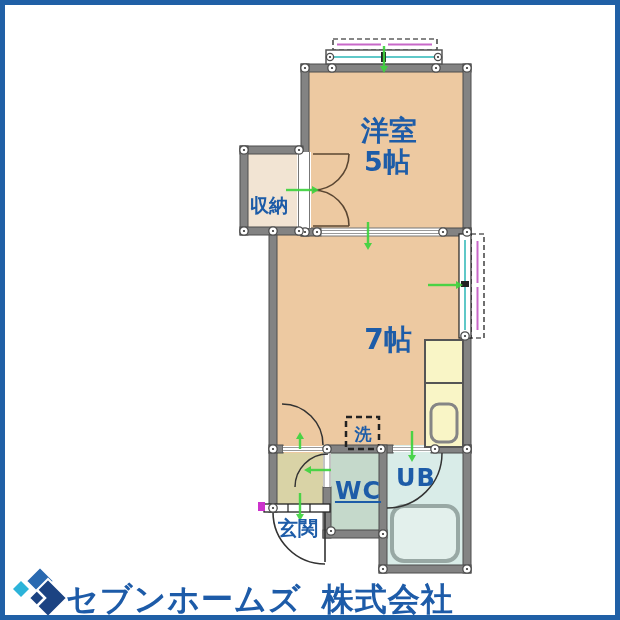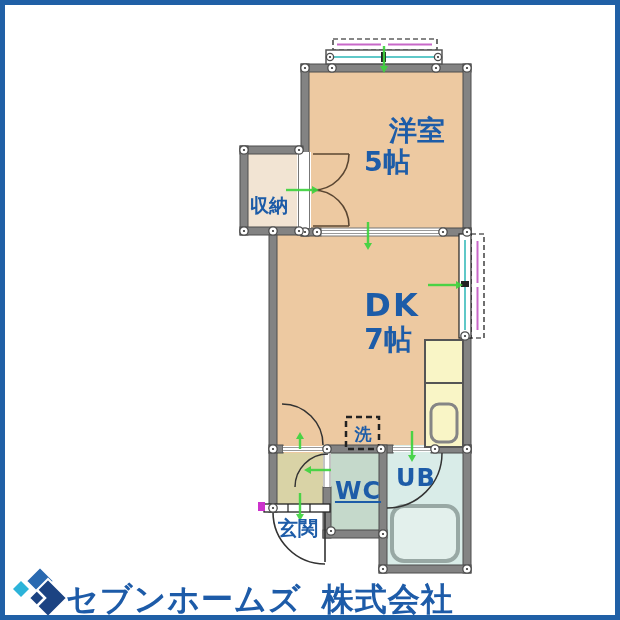--- a/index.html
+++ b/index.html
@@ -6,21 +6,21 @@
   #stage{
     position:relative;width:620px;height:620px;background:#ffffff;
     font-family:"DejaVu Sans","Liberation Sans",sans-serif;overflow:hidden;
   }
   #plan-svg{position:absolute;left:0;top:0;width:620px;height:620px;}
   .lbl{
     position:absolute;transform:translate(-50%,-50%);
     color:#1d5ca8;font-weight:bold;white-space:nowrap;line-height:1;
     text-align:center;font-family:"DejaVu Sans","Liberation Sans",sans-serif;
   }
-  .lbl-western-name{left:389px;top:131px;font-size:28px;margin-left:28px;}
+  .lbl-western-name{left:389px;top:131px;font-size:28px;}
   .lbl-western-size{left:387px;top:161px;font-size:27px;}
   .lbl-dk-name{left:392px;top:305px;font-size:32px;letter-spacing:2px;}
   .lbl-dk-size{left:388px;top:340px;font-size:28px;}
   .lbl-closet{left:269px;top:205px;font-size:19px;}
   .lbl-washer{left:363px;top:434px;font-size:17px;}
   .lbl-wc{left:358px;top:491px;font-size:24px;letter-spacing:1px;text-decoration:underline;}
   .lbl-ub{left:416px;top:478px;font-size:24px;letter-spacing:1px;}
   .lbl-entrance{left:298px;top:528px;font-size:20px;}
   .lbl-company{
     position:absolute;left:66px;top:586px;transform:none;
@@ -223,21 +223,20 @@
       <polygon points="48,579 67,598 48,617 29,598" fill="#1c4382" stroke="#ffffff" stroke-width="2"></polygon>
       <polyline points="37,590 45,598 37,606" fill="none" stroke="#ffffff" stroke-width="2.5"></polyline>
       <polygon points="21,581 29,589 21,597 13,589" fill="#2cb3d9"></polygon>
     </g>
 
     <rect x="2.5" y="2.5" width="615" height="615" fill="none" stroke="#2060a6" stroke-width="5"></rect>
   </svg>
 
   <div class="lbl lbl-western-name">洋室</div>
   <div class="lbl lbl-western-size">5帖</div>
-  <div class="lbl lbl-dk-name">DK</div>
   <div class="lbl lbl-dk-size">7帖</div>
   <div class="lbl lbl-closet">収納</div>
   <div class="lbl lbl-washer">洗</div>
   <div class="lbl lbl-wc">WC</div>
   <div class="lbl lbl-ub">UB</div>
   <div class="lbl lbl-entrance">玄関</div>
 
   <div class="lbl-company">セブンホームズ 株式会社</div>
 </div>
 

